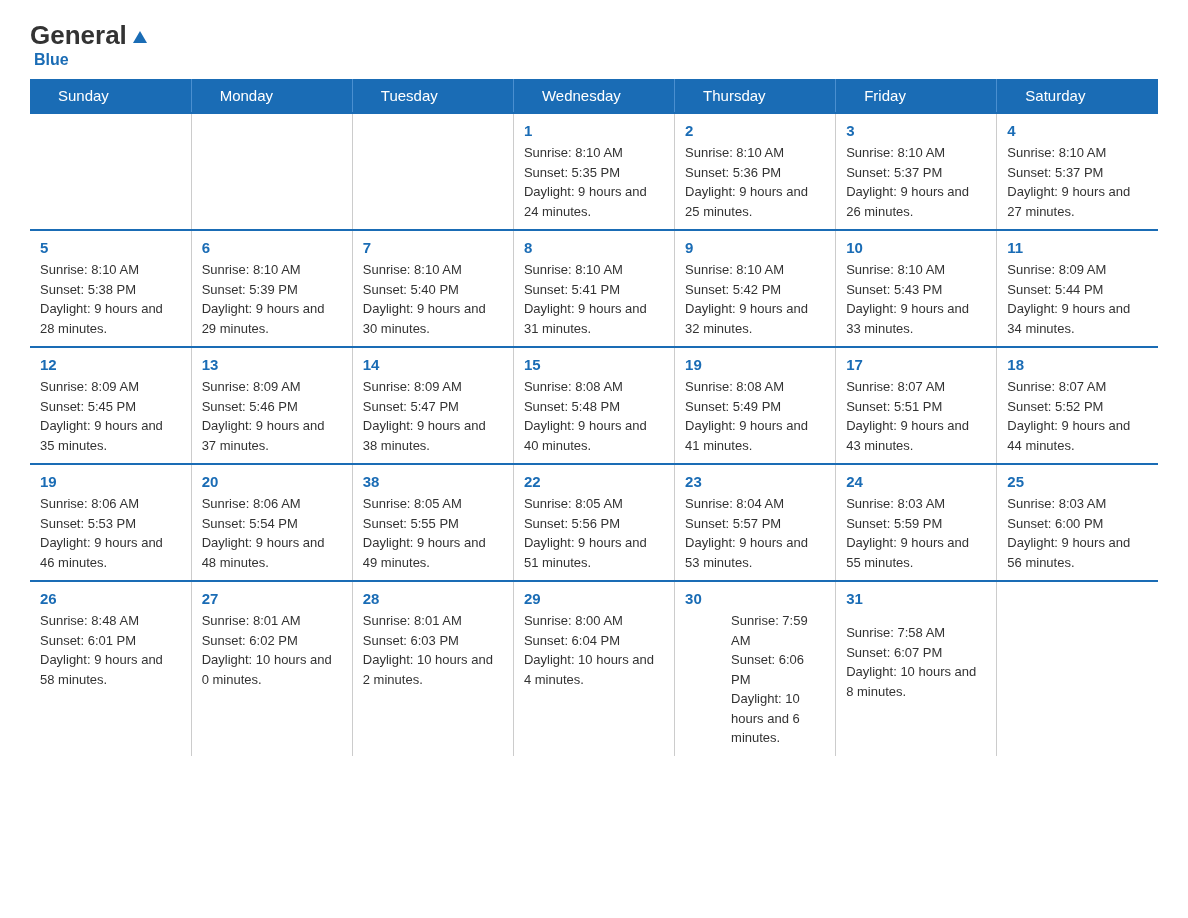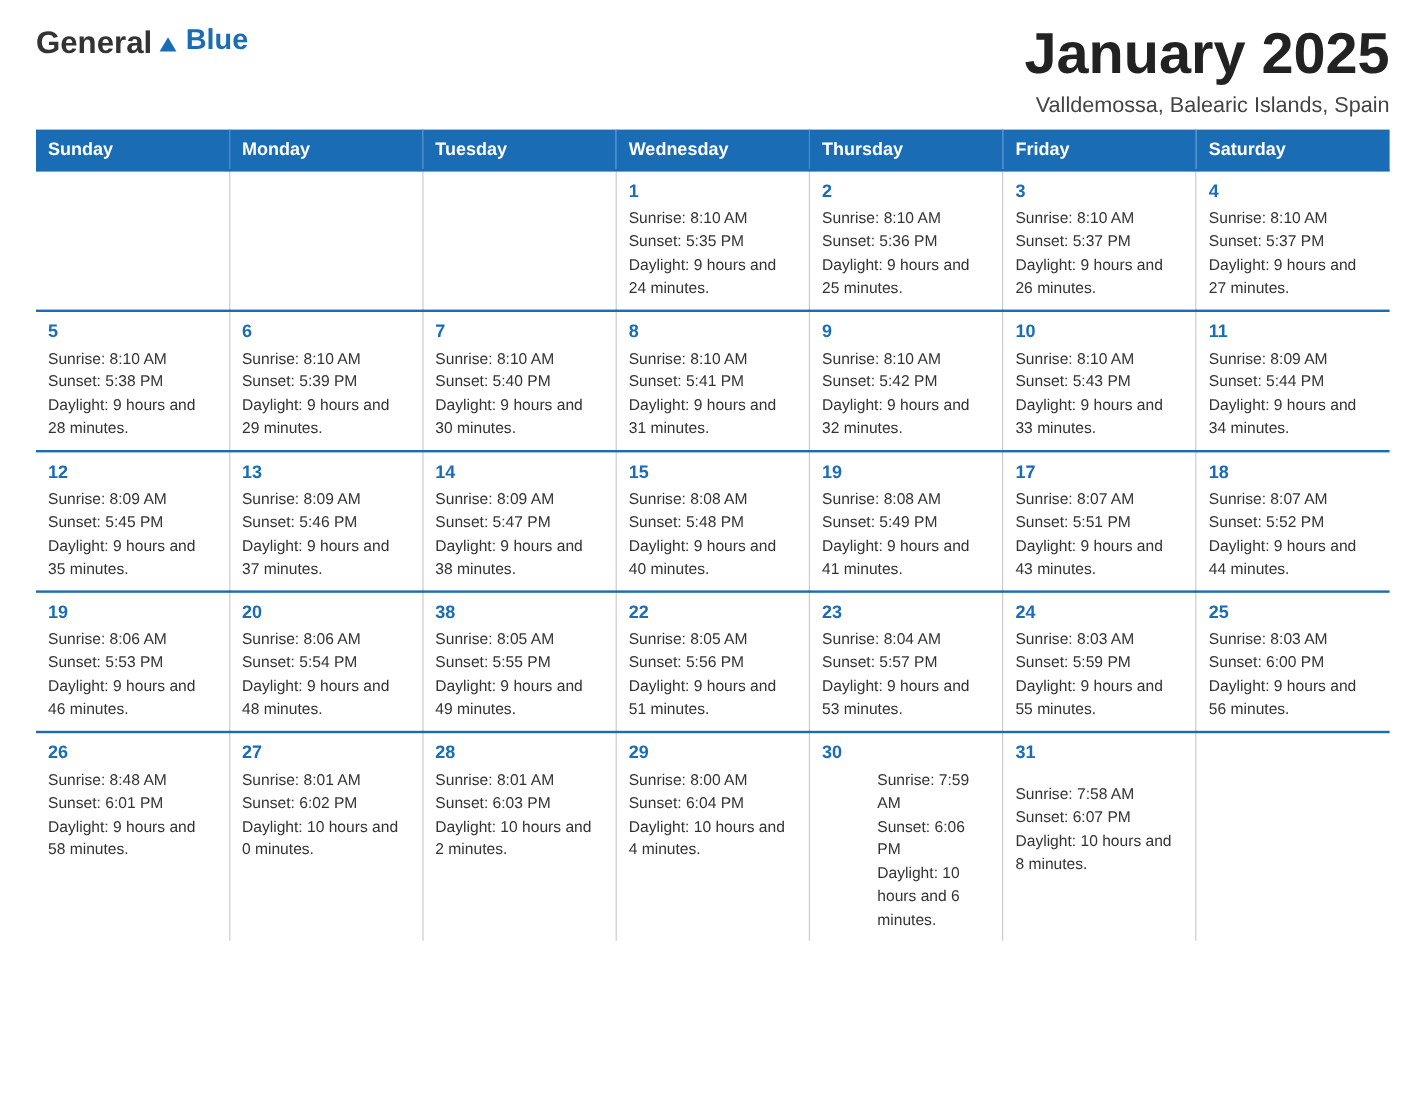--- a/index.html
+++ b/index.html
@@ -33,24 +33,24 @@
     .calendar {
       width: 100%;
       border-collapse: collapse;
       margin-top: 10px;
     }
     .calendar thead tr {
       background-color: #1a6cb5;
       color: #fff;
     }
     .calendar thead th {
-      padding: 8px 10px;
+      padding: 8px 28px;
       text-align: left;
       font-size: 15px;
-      font-weight: bold;
+      font-weight: normal;
       border-right: 1px solid #4a8fd0;
     }
     .calendar thead th:last-child {
       border-right: none;
     }
     .calendar tbody tr {
       border-top: 2px solid #1a6cb5;
       vertical-align: top;
     }
     .calendar tbody td {
@@ -74,21 +74,21 @@
     .day-info {
       font-size: 13px;
       color: #333;
       line-height: 1.5;
     }
     .empty-cell {
       background: #fff;
     }
     .logo-wrapper {
       display: flex;
-      flex-direction: row;
+      flex-direction: column;
       align-items: flex-start;
     }
     .logo-line1 {
       display: flex;
       align-items: center;
       font-size: 24px;
       font-weight: bold;
     }
   </style>
 </head>
@@ -97,26 +97,22 @@
 <div class="header">
   <div class="logo-wrapper">
     <div class="logo-line1">
       <span style="color:#333;font-size:26px;font-weight:bold;">General</span>
 
       <svg width="22" height="22" viewBox="0 0 22 22" style="margin-left:2px;">
         <polygon points="4,18 18,18 11,6" fill="#1a6cb5"></polygon>
       </svg>
     </div>
     <div>
-      <span style="color:#1a6cb5;font-size:24px;font-weight:bold;margin-left:4px;">Blue</span>
+      <span style="color:#1a6cb5;font-size:16px;font-weight:bold;margin-left:4px;">Blue</span>
     </div>
-  </div>
-  <div class="title-section">
-    <div class="main-title">January 2025</div>
-    <div class="subtitle">Valldemossa, Balearic Islands, Spain</div>
   </div>
 </div>
 
 <table class="calendar">
   <thead>
     <tr>
     <th>Sunday</th>
         <th>Monday</th>
         <th>Tuesday</th>
         <th>Wednesday</th>

